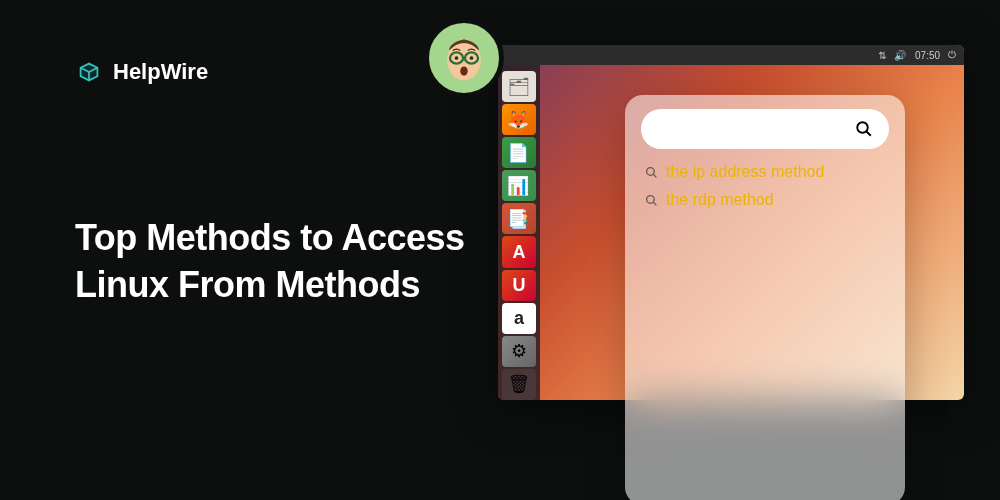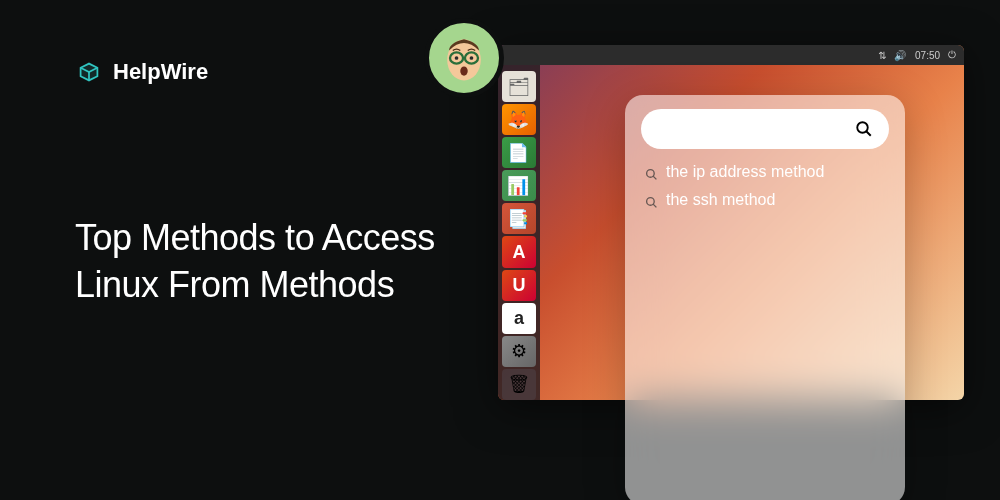--- a/index.html
+++ b/index.html
@@ -27,21 +27,21 @@
       color: #fff;
       font-size: 22px;
       font-weight: 600;
     }
     .headline {
       position: absolute;
       top: 215px;
       left: 75px;
       color: #fff;
       font-size: 36px;
-      font-weight: 400;
+      font-weight: 700;
       line-height: 1.3;
       letter-spacing: -0.5px;
     }
     .screenshot {
       position: absolute;
       top: 45px;
       left: 498px;
       width: 466px;
       height: 355px;
       background: linear-gradient(135deg, #7a3a5f 0%, #c84e2e 35%, #e8824a 60%, #f4d5a8 100%);
@@ -132,23 +132,23 @@
       margin-bottom: 14px;
     }
     .suggestions {
       display: flex;
       flex-direction: column;
       gap: 10px;
       padding: 0 4px;
     }
     .suggestion {
       display: flex;
-      align-items: flex-end;
+      align-items: center;
       gap: 8px;
-      color: #ffffff;
+      color: #eab308;
       font-size: 16px;
       font-weight: 400;
     }
     .sugg-icon { font-size: 13px; opacity: 0.7; }
   </style>
 </head>
 <body>
 
 <div class="logo-area">
   <svg class="logo-mark" viewBox="0 0 40 40">
@@ -215,16 +215,16 @@
           <circle cx="10" cy="10" r="7"></circle>
           <line x1="15" y1="15" x2="21" y2="21"></line>
         </svg>
       <span>the ip address method</span>
     </div>
     <div class="suggestion">
       <svg class="sugg-icon" width="13" height="13" viewBox="0 0 24 24" fill="none" stroke="#333" stroke-width="2.5">
           <circle cx="10" cy="10" r="7"></circle>
           <line x1="15" y1="15" x2="21" y2="21"></line>
         </svg>
-      <span>the ssh method</span>
+      <span>the rdp method</span>
     </div>
   </div>
 </div>
 
 </body></html>

